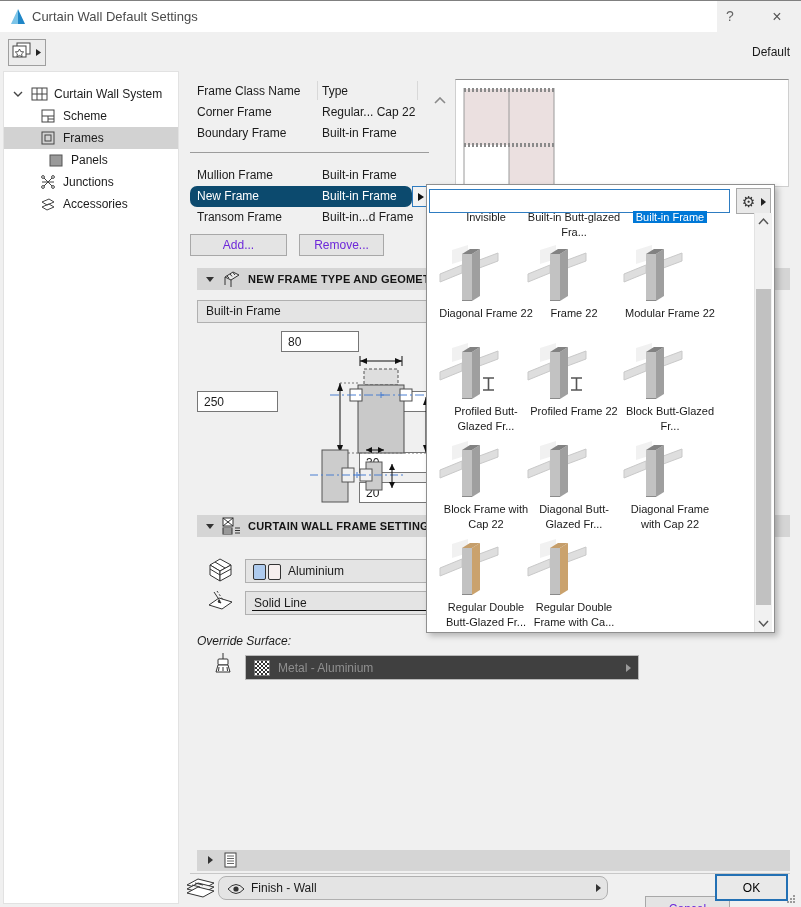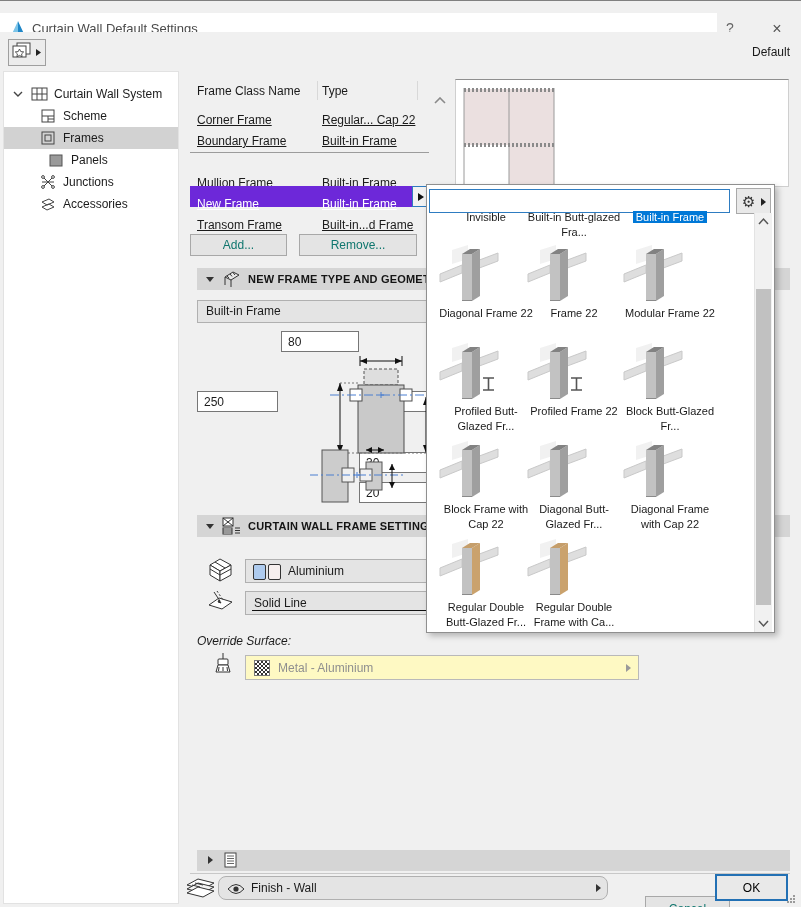--- a/index.html
+++ b/index.html
@@ -1,59 +1,59 @@
 <!DOCTYPE html>
 <html><head>
 <meta charset="utf-8">
 <style>
   html,body{margin:0;padding:0;}
   body{width:801px;height:907px;position:relative;overflow:hidden;
        font-family:"Liberation Sans","DejaVu Sans",sans-serif;font-size:12px;color:#1b1b1b;
        background:#f0f0f0;border-top:1px solid #808080;box-sizing:border-box;}
   .abs{position:absolute;}
   
-  #titlebar{left:0;top:0;width:717px;height:31px;background:#fff;border-bottom:1px solid #ececec;margin-top:12px;}
+  #titlebar{left:0;top:0;width:717px;height:31px;background:#fff;border-bottom:1px solid #ececec;}
   #title-text{left:32px;top:0;height:31px;line-height:31px;color:#4a4a4a;font-size:13px;}
   #logo{left:10px;top:7px;}
   #help-btn{left:716px;top:0;width:28px;height:31px;line-height:31px;text-align:center;color:#666;font-size:14px;cursor:default;}
   #close-btn{left:760px;top:0;width:34px;height:31px;line-height:31px;text-align:center;color:#555;font-size:16px;}
   
   #toolbar{left:0;top:31px;width:801px;height:36px;background:#f0f0f0;}
   #fav-btn{left:8px;top:7px;width:38px;height:27px;background:#ececec;border:1px solid #9f9f9f;box-sizing:border-box;}
   #default-label{right:11px;top:7px;height:27px;line-height:27px;color:#1a1a1a;}
   
   #sidebar{left:3px;top:70px;width:176px;height:833px;background:#fff;border:1px solid #e2e2e2;box-sizing:border-box;}
   .tree-row{position:absolute;left:0;width:174px;height:22px;line-height:22px;}
   .tree-row.sel{background:#d2d2d2;}
   .tree-label{position:absolute;top:0;white-space:nowrap;}
   .tree-ic{position:absolute;top:3px;}
   
   .thead{color:#1a1a1a;}
   .tcol-line{background:#d8d8d8;width:1px;}
   .trow{left:190px;top:0;width:222px;height:21px;}
-  .trow .cell{position:absolute;top:8px;height:21px;line-height:21px;white-space:nowrap;text-decoration:underline;}
+  .trow .cell{position:absolute;top:0;height:21px;line-height:21px;white-space:nowrap;}
   .trow .c-name{left:7px;}
   .trow .c-type{left:132px;}
-  .trow.sel{background:#6d28d9;}
+  .trow.sel{background:#0c4a6e;border-radius:7px;}
   .trow.sel .cell{color:#fff;}
   #row-arrow-btn{left:412px;top:185px;width:17px;height:21px;background:#f2f2f2;border:1px solid #2f7bbf;box-sizing:border-box;}
   #row-arrow-btn .tri{position:absolute;left:5px;top:6px;width:0;height:0;border-left:6px solid #111;border-top:4px solid transparent;border-bottom:4px solid transparent;}
-  .btn{background:#e4e4e4;border:1px solid #a8a8a8;box-sizing:border-box;text-align:center;color:#0f766e;}
+  .btn{background:#e4e4e4;border:1px solid #a8a8a8;box-sizing:border-box;text-align:center;color:#6d28d9;}
   
   .sect{background:#d5d5d5;height:22px;}
   .sect .cap{position:absolute;left:9px;top:9px;width:0;height:0;border-top:5px solid #333;border-left:4px solid transparent;border-right:4px solid transparent;}
   .sect .cap-r{position:absolute;left:11px;top:6px;width:0;height:0;border-left:5px solid #333;border-top:4px solid transparent;border-bottom:4px solid transparent;}
   .sect .stitle{position:absolute;left:51px;top:0;height:22px;line-height:22px;font-weight:bold;font-size:11px;letter-spacing:.2px;color:#141414;white-space:nowrap;}
   .sect .sic{position:absolute;left:25px;top:2px;}
   
   .drop{background:#e4e4e4;border:1px solid #b0b0b0;box-sizing:border-box;line-height:21px;}
   .drop .txt{position:absolute;left:8px;top:0;height:100%;display:flex;align-items:center;white-space:nowrap;}
   .drop .arr{position:absolute;right:6px;top:50%;margin-top:-4px;width:0;height:0;border-left:5px solid #333;border-top:4px solid transparent;border-bottom:4px solid transparent;}
   .numin{position:absolute;background:#fff;border:1px solid #767676;box-sizing:border-box;font-family:inherit;font-size:12px;color:#1b1b1b;padding:0 0 0 6px;outline:none;}
-  .disabled-drop{background:#fef9c3;border:1px solid #b9b9b9;box-sizing:border-box;}
+  .disabled-drop{background:#404040;border:1px solid #b9b9b9;box-sizing:border-box;}
   .disabled-drop .txt{position:absolute;left:32px;top:0;height:100%;display:flex;align-items:center;color:#8f8f8f;}
   .checker{position:absolute;left:8px;top:4px;width:16px;height:16px;
            background:repeating-conic-gradient(#333 0% 25%, #fff 0% 50%) 0 0 / 4px 4px;border:1px solid #777;box-sizing:border-box;}
   .disabled-drop .arr{position:absolute;right:7px;top:50%;margin-top:-4px;width:0;height:0;border-left:5px solid #9a9a9a;border-top:4px solid transparent;border-bottom:4px solid transparent;}
   
   #preview{left:455px;top:78px;width:334px;height:108px;background:#fff;border:1px solid #cfcfcf;border-top:1px solid #8f8f8f;box-sizing:border-box;}
   #preview-up{left:434px;top:96px;}
   
   #popup{left:426px;top:183px;width:349px;height:449px;background:#fff;border:1px solid #8f8f8f;box-sizing:border-box;box-shadow:3px 3px 6px rgba(0,0,0,.25);}
   #popup-search{position:absolute;left:2px;top:4px;width:301px;height:24px;border:1px solid #2e7cc1;box-sizing:border-box;background:#fff;font-family:inherit;font-size:12px;padding:0 6px;outline:none;}
@@ -209,21 +209,21 @@
 </div>
 <div class="abs" id="row-arrow-btn">
     <span class="tri"></span>
   </div>
 <div class="abs trow" style="top:206px;">
   <span class="cell c-name">Transom Frame</span>
   <span class="cell c-type">Built-in...d Frame</span>
 </div>
 
 <button class="abs btn" style="left:190px;top:233px;width:97px;height:22px;font-size:12px;font-family:inherit;">Add...</button>
-<button class="abs btn" style="left:299px;top:233px;width:118px;height:22px;font-size:12px;font-family:inherit;">Remove...</button>
+<button class="abs btn" style="left:299px;top:233px;width:85px;height:22px;font-size:12px;font-family:inherit;">Remove...</button>
 
 <div class="abs sect" style="left:197px;top:267px;width:593px;">
   <span class="cap"></span>
   <span class="sic">
     <svg width="19" height="18" viewBox="0 0 19 18" fill="none" stroke="#333">
       <polygon points="3,7 11,2 17,5 9,10" fill="#e8e8e8"></polygon>
       <line x1="3" y1="7" x2="3" y2="15"></line>
         <line x1="9" y1="10" x2="9" y2="17"></line>
       <line x1="5" y1="5.8" x2="7" y2="8.2"></line>
         <line x1="8" y1="4" x2="10" y2="6.4"></line>

